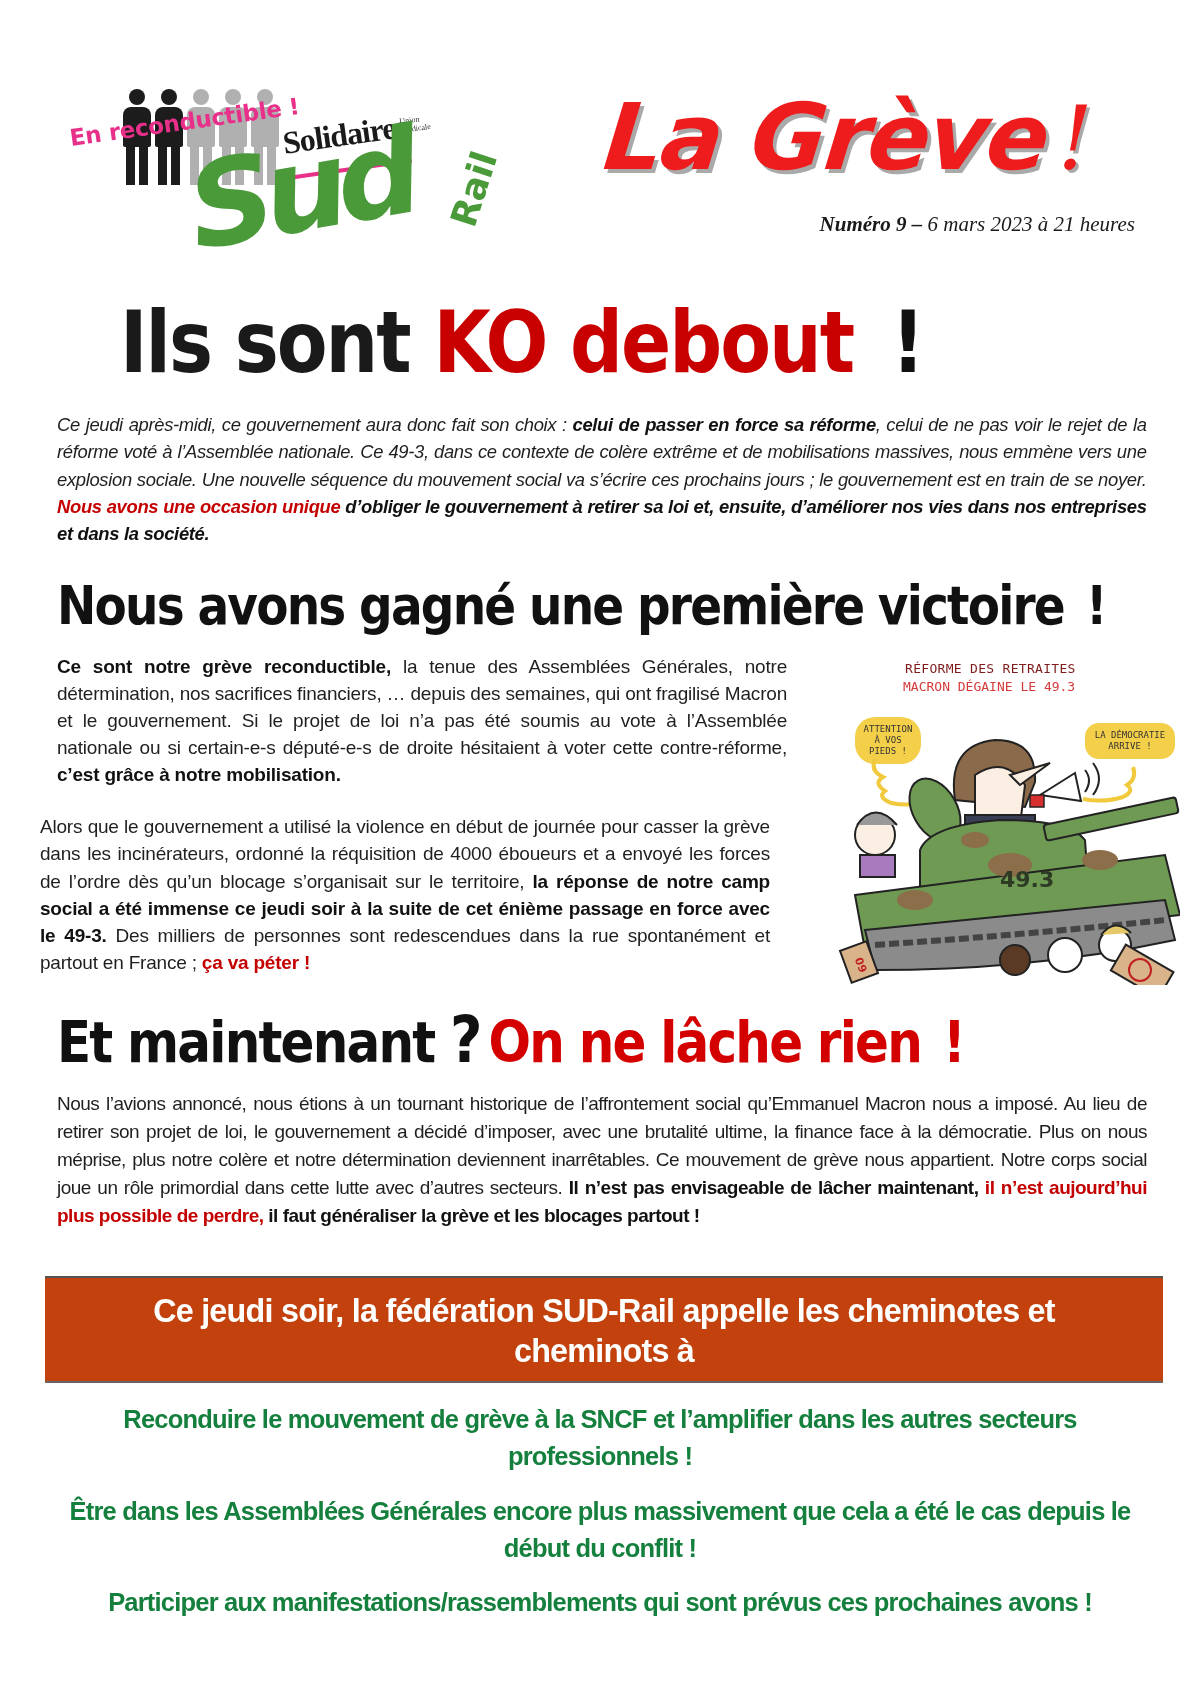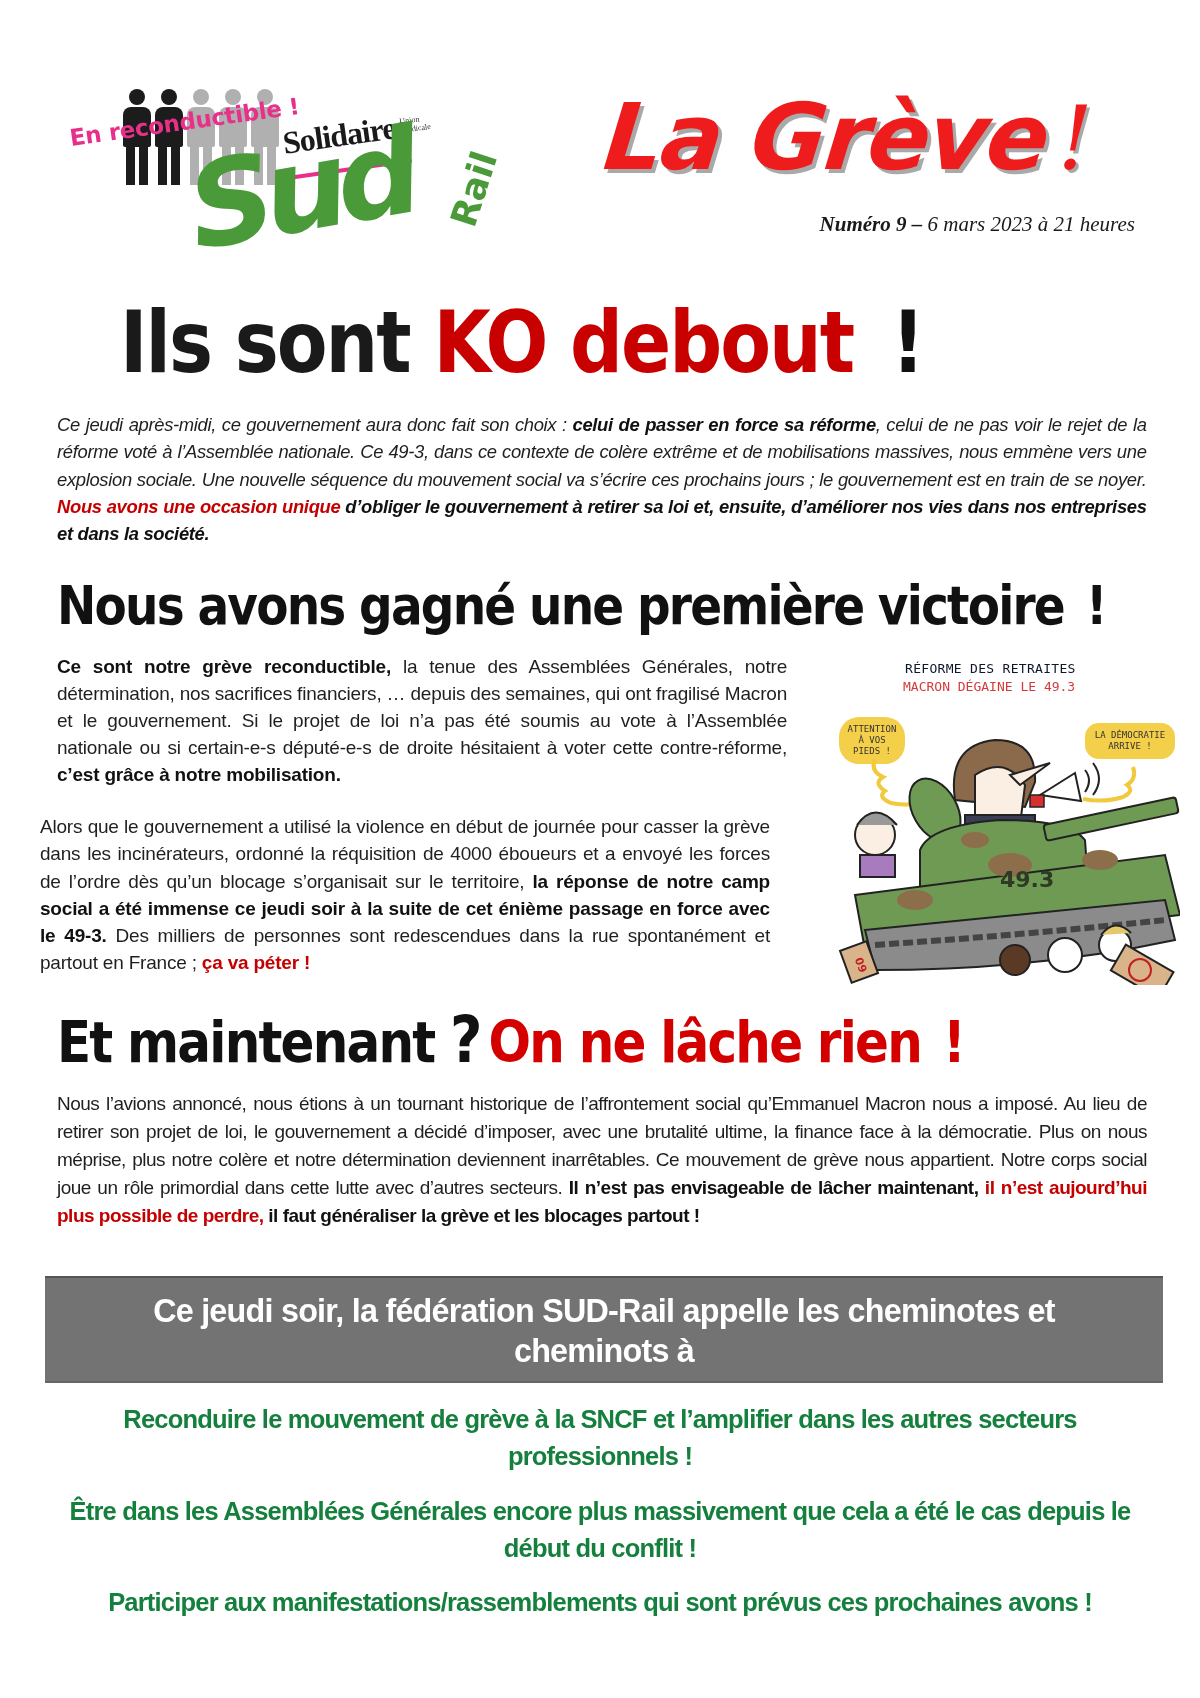--- a/index.html
+++ b/index.html
@@ -63,30 +63,30 @@
     .para .red { color: #c40000; font-weight: bold; }
     #intro { left: 57px; top: 411px; width: 1090px; font-size: 19.2px; line-height: 27.3px; font-style: italic;
       letter-spacing: -0.35px; transform: scaleX(0.96); transform-origin: left top; width: 1135px; }
     #victory-p1 { left: 57px; top: 653px; width: 730px; font-size: 19px; line-height: 27px; letter-spacing: -0.2px; }
     #victory-p2 { left: 40px; top: 813px; width: 730px; font-size: 19px; line-height: 27.3px; letter-spacing: -0.2px; }
     #now-p { left: 57px; top: 1090px; width: 1090px; font-size: 19px; line-height: 28px; letter-spacing: -0.5px; }
 
     
     #cartoon { left: 835px; top: 655px; width: 345px; height: 330px; }
     .ct-title { position: absolute; left: 70px; top: 6px; font-family: "DejaVu Sans Mono", monospace; font-size: 13px;
-      color: #0f172a; letter-spacing: 0.3px; text-transform: uppercase; white-space: nowrap; }
+      color: #7f1d1d; letter-spacing: 0.3px; text-transform: uppercase; white-space: nowrap; }
     .ct-sub { position: absolute; left: 68px; top: 24px; font-family: "DejaVu Sans Mono", monospace; font-size: 13px;
       color: #d43a3a; white-space: nowrap; text-transform: uppercase; }
     .bubble { position: absolute; background: #f4cf4a; border-radius: 14px; font-family: "DejaVu Sans Mono", monospace;
       font-size: 9px; line-height: 11px; color: #333; text-align: center; padding: 7px 6px; text-transform: uppercase; }
-    #bubble-left { left: 4px; top: 62px; width: 66px; border-radius: 20px; }
+    #bubble-left { left: 20px; top: 62px; width: 66px; border-radius: 20px; }
     #bubble-right { left: 250px; top: 68px; width: 90px; }
 
     
-    #banner { left: 45px; top: 1276px; width: 1118px; height: 107px; background: #737373;
+    #banner { left: 45px; top: 1276px; width: 1118px; height: 107px; background: #c2410c;
       border-top: 2px solid #555; border-bottom: 2px solid #666; display: flex; align-items: center; justify-content: center; }
     #banner-text { color: #fff; font-family: "Liberation Sans", sans-serif; font-weight: bold; font-size: 34px;
       text-align: center; line-height: 40px; letter-spacing: -0.8px; transform: scaleX(0.95); width: 1150px; }
 
     
     .cta { position: absolute; left: 110px; width: 980px; text-align: center; color: #15803d;
       font-family: "Liberation Sans", sans-serif; font-weight: bold; font-size: 25.5px; line-height: 37px; letter-spacing: -0.8px; }
     #cta-0 { top: 1401px; }
     #cta-1 { top: 1493px; left: 50px; width: 1100px; }
     #cta-2 { top: 1584px; left: 50px; width: 1100px; }

